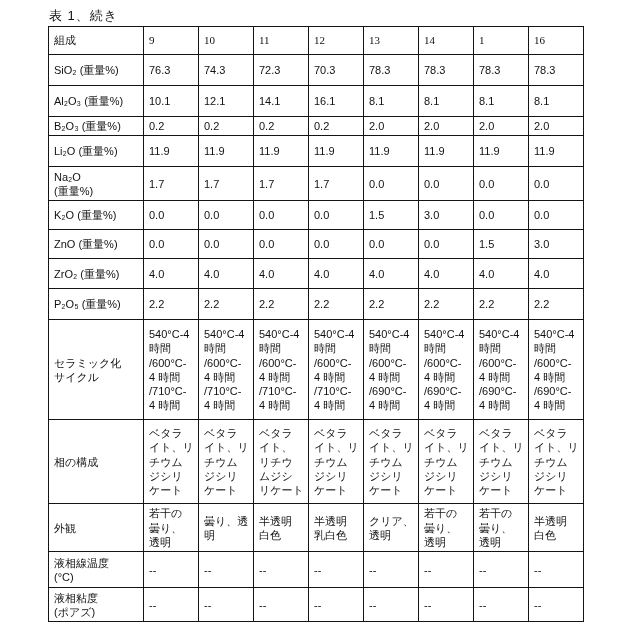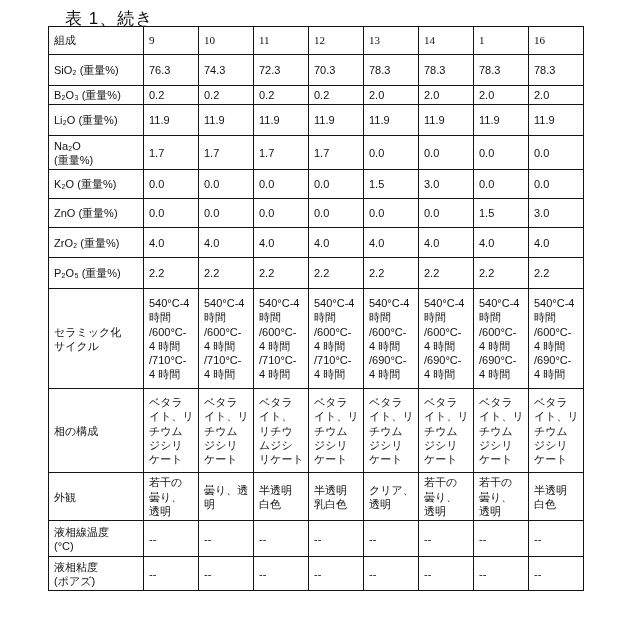--- a/index.html
+++ b/index.html
@@ -11,23 +11,23 @@
   }
   .page {
     position: relative;
     width: 640px;
     height: 640px;
     background: #ffffff;
     overflow: hidden;
   }
   .caption {
     position: absolute;
-    left: 65px;
+    left: 49px;
     top: 7px;
-    font-size: 17px;
+    font-size: 13px;
     letter-spacing: 1px;
     color: #111111;
   }
   table.comp {
     position: absolute;
     left: 48px;
     top: 26px;
     width: 535px;
     border-collapse: collapse;
     table-layout: fixed;
@@ -86,20 +86,31 @@
           <th>SiO₂ (重量%)</th>
           <td>76.3</td>
           <td>74.3</td>
           <td>72.3</td>
           <td>70.3</td>
           <td>78.3</td>
           <td>78.3</td>
           <td>78.3</td>
           <td>78.3</td>
         </tr>
+        <tr style="height: 31px;">
+          <th>Al₂O₃ (重量%)</th>
+          <td>10.1</td>
+          <td>12.1</td>
+          <td>14.1</td>
+          <td>16.1</td>
+          <td>8.1</td>
+          <td>8.1</td>
+          <td>8.1</td>
+          <td>8.1</td>
+        </tr>
         <tr style="height: 15px;">
           <th>B₂O₃ (重量%)</th>
           <td>0.2</td>
           <td>0.2</td>
           <td>0.2</td>
           <td>0.2</td>
           <td>2.0</td>
           <td>2.0</td>
           <td>2.0</td>
           <td>2.0</td>

